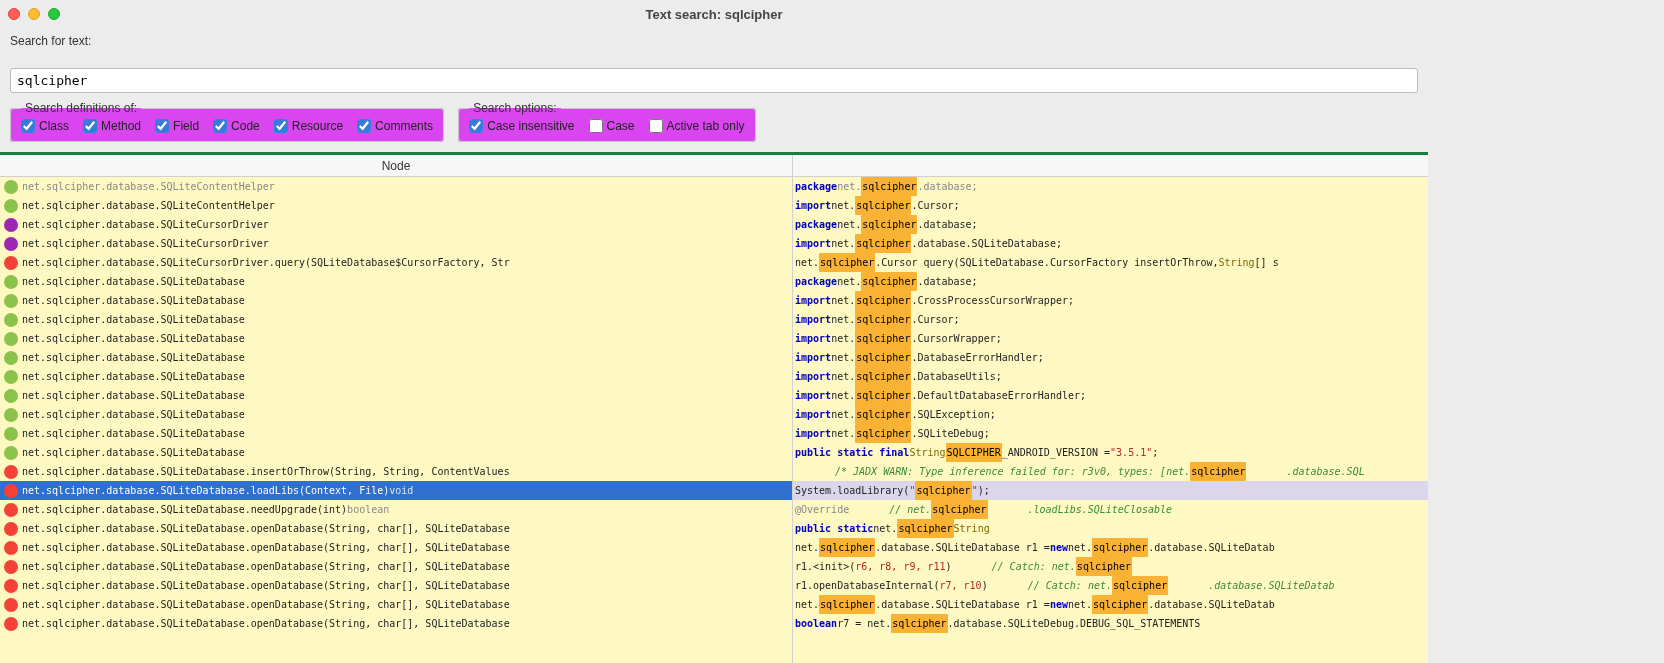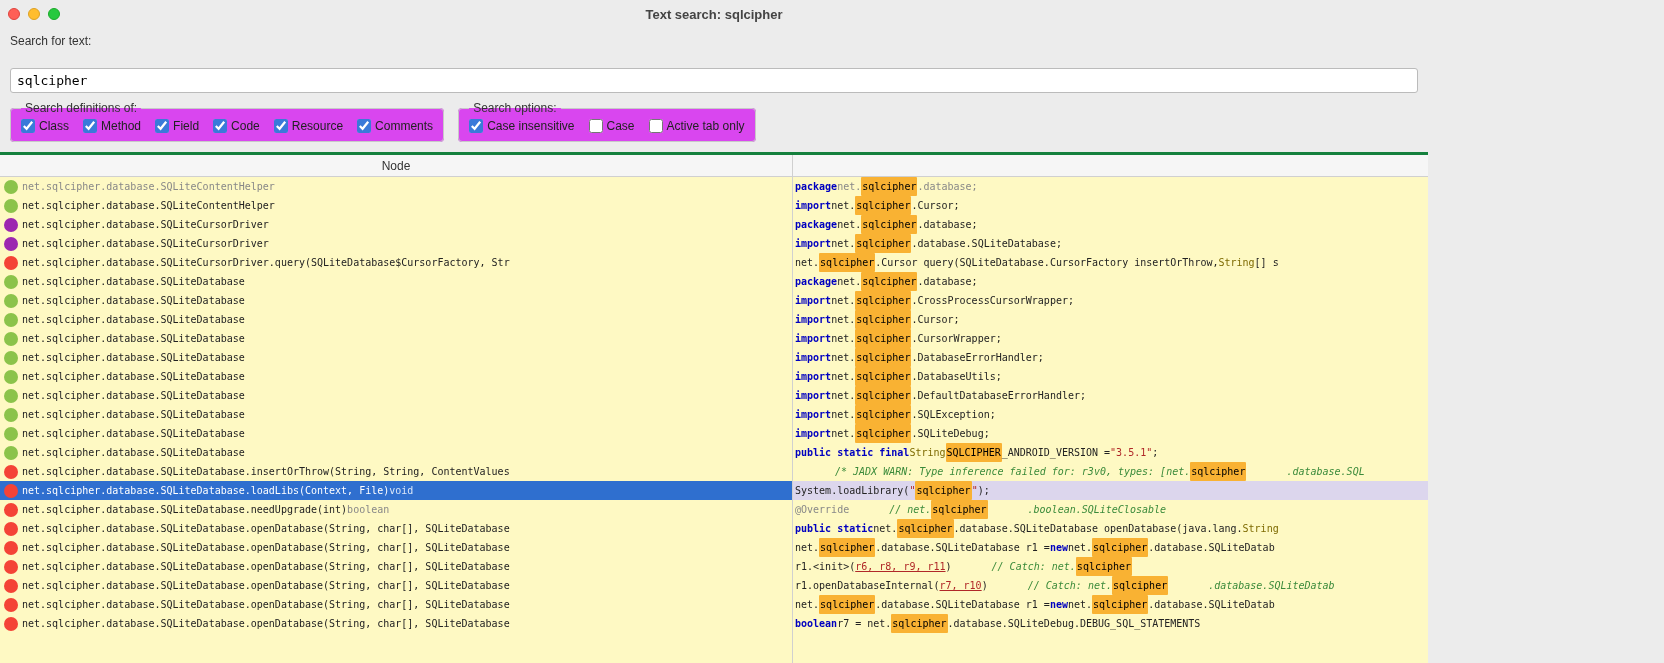--- a/index.html
+++ b/index.html
@@ -33,21 +33,21 @@
 .row.hl-row { background:#dcd6ed; }
 .ico { width:14px; height:14px; margin-right:4px; border-radius:50%; display:inline-block; flex-shrink:0; }
 .ico.c { background:#8bc34a; }
 .ico.i { background:#9c27b0; }
 .ico.m { background:#f44336; }
 .dim { color:#888; }
 .hl { background:#f9b233; color:#000; padding:0 1px; border-radius:1px; }
 .kw { color:#0000c0; font-weight:bold; }
 .ty { color:#7d6a00; }
 .str { color:#b02828; }
-.num { color:#b02828;text-decoration:underline; }
+.num { color:#b02828; }
 .cmf { color:#3a8a3a; font-style:italic;margin-left:40px; }
 .fn { color:#222; }
 .ann { color:#888; }
 .col-right .row { padding-left:2px; }
 </style>
 </head>
 <body>
 
 <div class="window">
 
@@ -325,27 +325,26 @@
             <span>.loadLibrary(</span>
             <span class="str">"</span>
             <span class="hl">sqlcipher</span>
             <span class="str">"</span>
             <span>);</span>
           </div>
           <div class="row">
             <span class="ann">@Override </span>
             <span class="cmf">// net.</span>
             <span class="hl">sqlcipher</span>
-            <span class="cmf">.boolean.SQLiteClosable</span>
+            <span class="cmf">.loadLibs.SQLiteClosable</span>
           </div>
           <div class="row">
             <span class="kw">public static </span>
             <span>net.</span>
             <span class="hl">sqlcipher</span>
-            <span>.database.SQLiteDatabase openDatabase(java.lang.</span>
             <span class="ty">String</span>
           </div>
           <div class="row">
             <span>net.</span>
             <span class="hl">sqlcipher</span>
             <span>.database.SQLiteDatabase r1 = </span>
             <span class="kw">new </span>
             <span>net.</span>
             <span class="hl">sqlcipher</span>
             <span>.database.SQLiteDatab</span>

